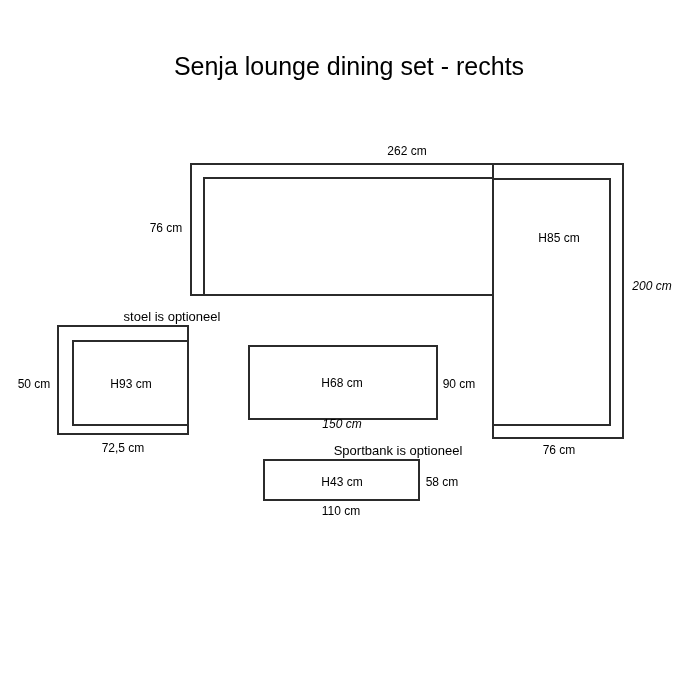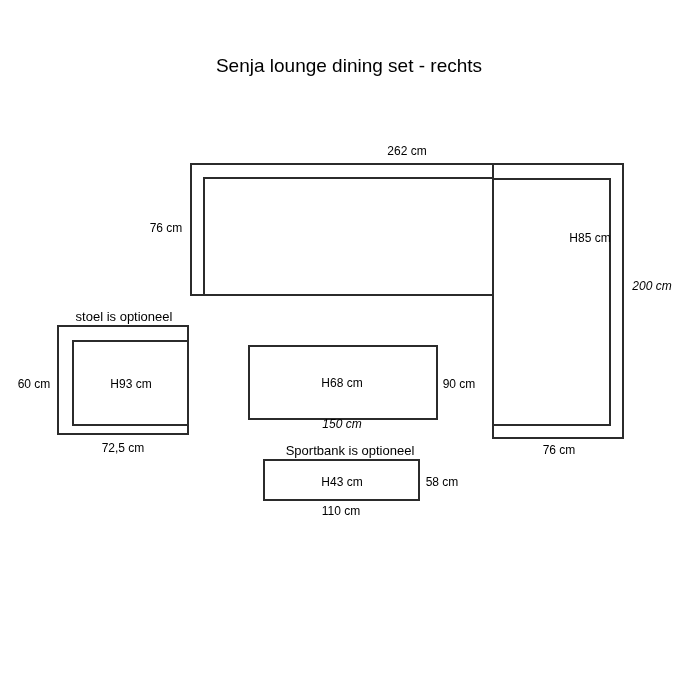--- a/index.html
+++ b/index.html
@@ -10,39 +10,39 @@
     background: var(--bg, #ffffff);
     font-family: "Liberation Sans", sans-serif;
     color: var(--text, #000000);
     overflow: hidden;
   }
   .title {
     position: absolute;
     left: 349px;
     top: 66px;
     transform: translate(-50%, -50%);
-    font-size: 19px;
+    font-size: 25px;
     white-space: nowrap;
     color: var(--text, #000000);
   }
   .shape {
     position: absolute;
     box-sizing: border-box;
     border: 2px solid var(--line, #2b2b2b);
     background: transparent;
   }
   .label {
     position: absolute;
     transform: translate(-50%, -50%);
     font-size: 12px;
     line-height: 1;
     white-space: nowrap;
     color: var(--text, #000000);
   }
-  .label.small { font-size: 13px; }
+  .label.small { font-size: 13px; margin-left: 48px; }
 </style>
 </head>
 <body>
 
 <div class="canvas">
 
   <div class="title">Senja lounge dining set - rechts</div>
 
   <div class="shape" style="left:190px; top:163px; width:304px; height:133px;"></div>
   <div class="shape" style="left:492px; top:163px; width:132px; height:276px;"></div>
@@ -51,26 +51,26 @@
 
   <div class="shape" style="left:57px; top:325px; width:132px; height:110px;"></div>
   <div class="shape" style="left:72px; top:340px; width:117px; height:86px;"></div>
 
   <div class="shape" style="left:248px; top:345px; width:190px; height:75px;"></div>
 
   <div class="shape" style="left:263px; top:459px; width:157px; height:42px;"></div>
 
   <div class="label" style="left:407px; top:151px;">262 cm</div>
   <div class="label" style="left:166px; top:228px;">76 cm</div>
-  <div class="label" style="left:559px; top:238px;margin-left:31px;">H85 cm</div>
+  <div class="label" style="left:559px; top:238px;">H85 cm</div>
   <div class="label" style="left:652px; top:286px;font-style:italic;">200 cm</div>
   <div class="label" style="left:559px; top:450px;">76 cm</div>
 
   <div class="label small" style="left:124px; top:316px;">stoel is optioneel</div>
-  <div class="label" style="left:34px; top:384px;">60 cm</div>
+  <div class="label" style="left:34px; top:384px;">50 cm</div>
   <div class="label" style="left:131px; top:384px;">H93 cm</div>
   <div class="label" style="left:123px; top:448px;">72,5 cm</div>
 
   <div class="label" style="left:342px; top:383px;">H68 cm</div>
   <div class="label" style="left:459px; top:384px;">90 cm</div>
   <div class="label" style="left:342px; top:424px;font-style:italic;">150 cm</div>
 
   <div class="label small" style="left:350px; top:450px;">Sportbank is optioneel</div>
   <div class="label" style="left:342px; top:482px;">H43 cm</div>
   <div class="label" style="left:442px; top:482px;">58 cm</div>

